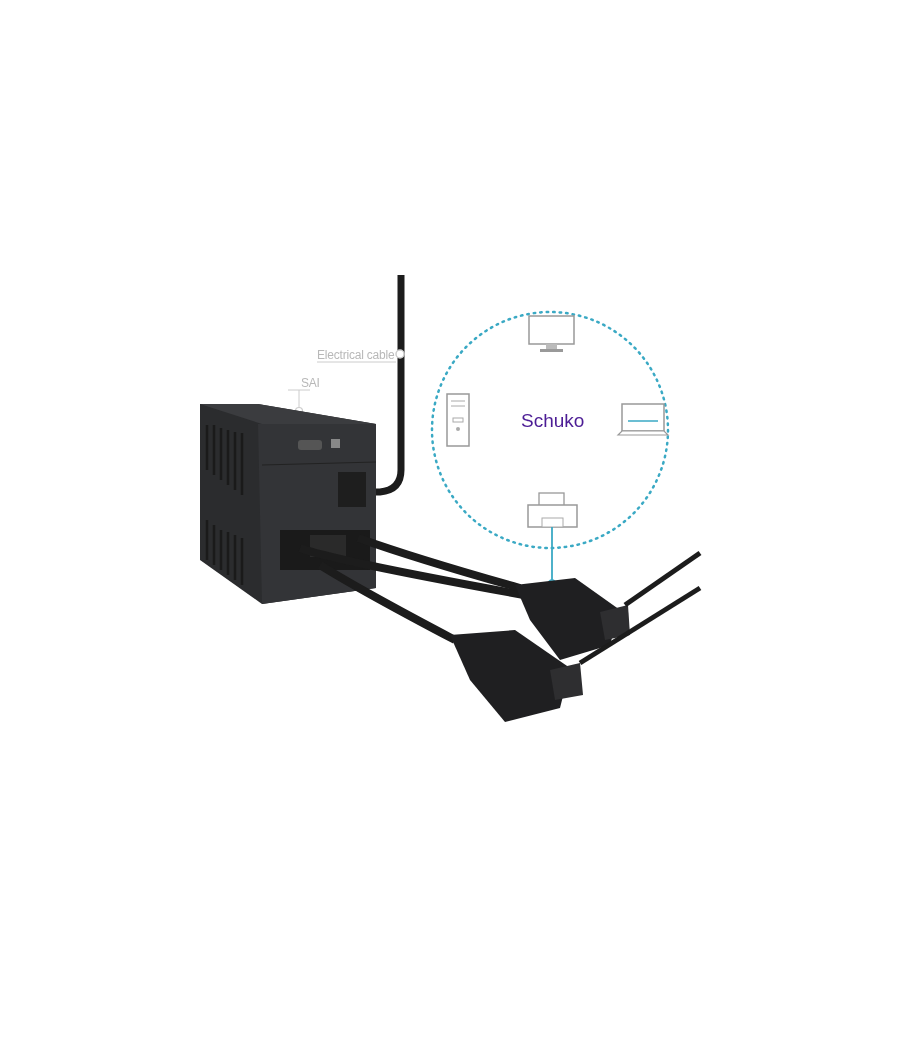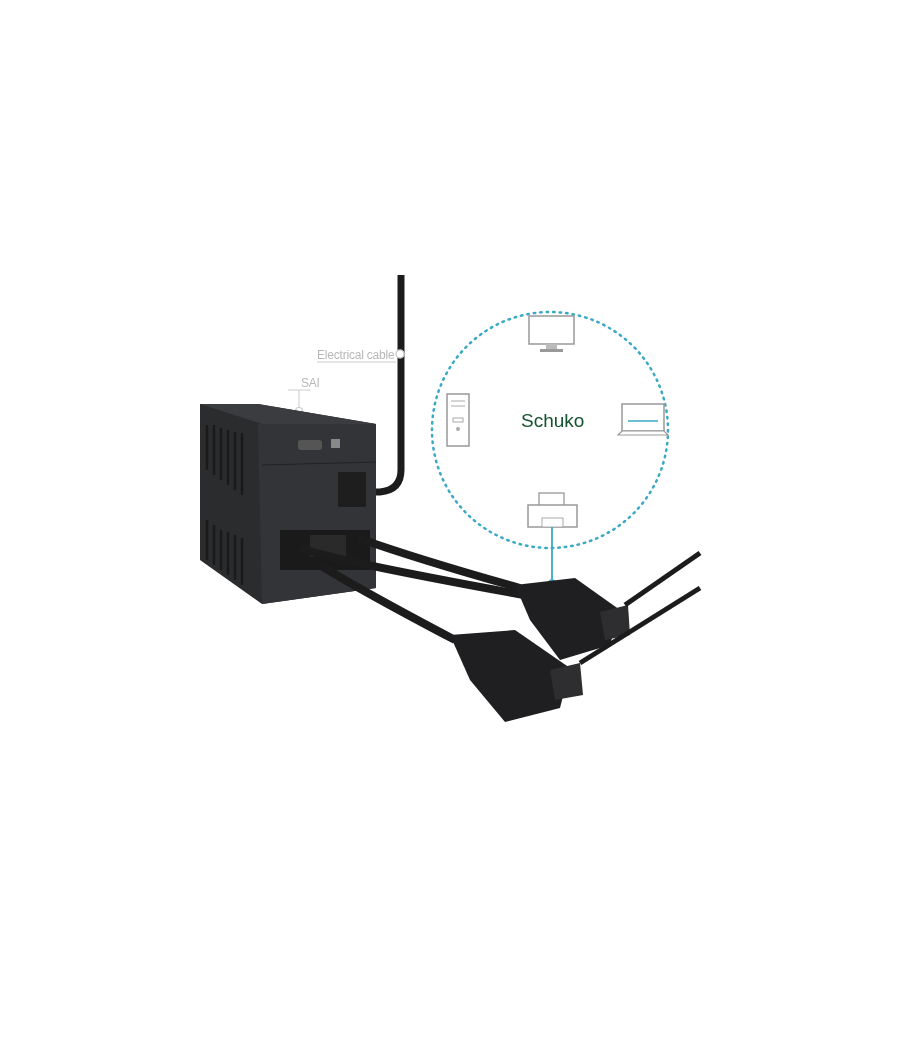--- a/index.html
+++ b/index.html
@@ -1,19 +1,19 @@
 <!DOCTYPE html>
 <html><head>
 <meta charset="utf-8">
 <style>
   html, body { margin:0; padding:0; background:#ffffff; }
   body { width:900px; height:1050px; position:relative; overflow:hidden; font-family:"Liberation Sans", sans-serif; }
   .scene { position:absolute; left:0; top:0; width:900px; height:1050px; }
   .label { position:absolute; font-size:12px; color:#b8b8b8; letter-spacing:-0.2px; }
-  .schuko-label { position:absolute; font-size:19px; color:#14532d; font-family:"Liberation Sans", sans-serif; }
+  .schuko-label { position:absolute; font-size:19px; color:#4c1d95; font-family:"Liberation Sans", sans-serif; }
 </style>
 </head>
 <body>
 
 <div class="scene">
   <svg width="900" height="1050" viewBox="0 0 900 1050">
 
     <circle cx="550" cy="430" r="118" fill="none" stroke="#3aa9c4" stroke-width="2.5" stroke-dasharray="1.5 5" stroke-linecap="round"></circle>
 
     <g transform="translate(529,316)">

